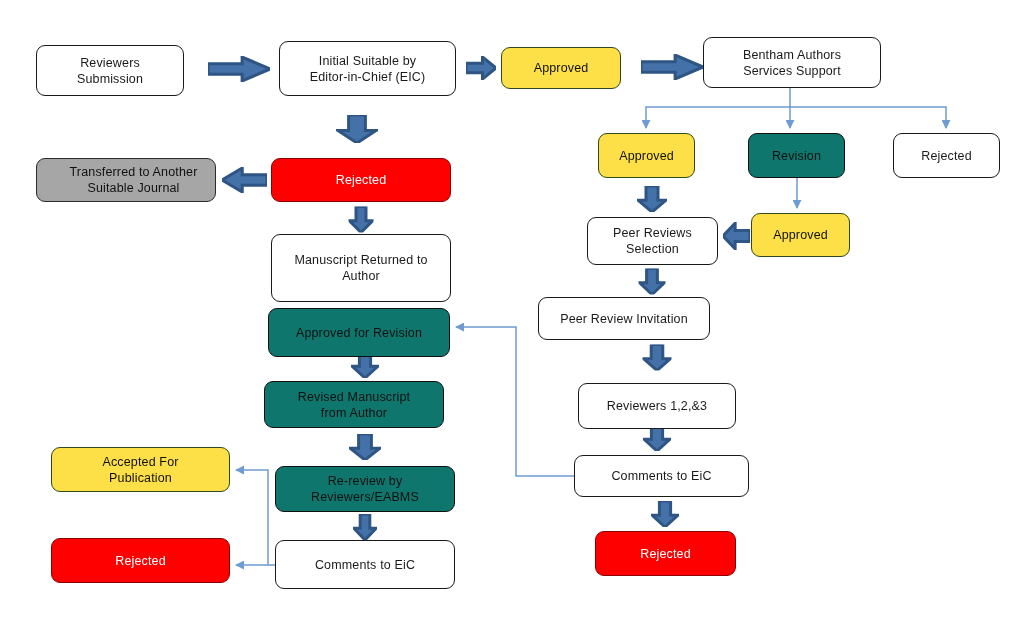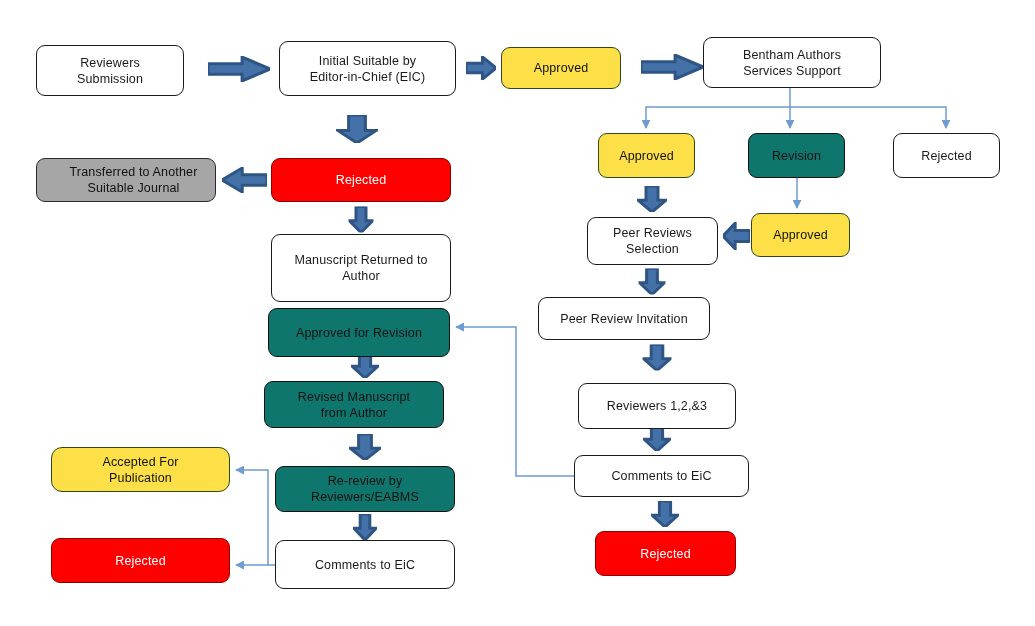--- a/index.html
+++ b/index.html
@@ -173,21 +173,21 @@
 Author</div>
       <div class="node n-white" style="left: 587px; top: 217px; width: 131px; height: 48px; text-align: center;">Peer Reviews
 Selection</div>
       <div class="node n-green" style="left: 751px; top: 213px; width: 99px; height: 44px;">Approved</div>
       <div class="node n-white" style="left: 538px; top: 297px; width: 172px; height: 43px;">Peer Review Invitation</div>
       <div class="node n-yellow" style="left: 268px; top: 308px; width: 182px; height: 49px;">Approved  for Revision</div>
       <div class="node n-white" style="left: 578px; top: 375px; width: 158px; height: 46px; margin-top: 8px;">Reviewers  1,2,&amp;3</div>
       <div class="node n-yellow" style="left: 264px; top: 381px; width: 180px; height: 47px;">Revised  Manuscript
 from Author</div>
       <div class="node n-white" style="left: 574px; top: 455px; width: 175px; height: 42px;">Comments to EiC</div>
-      <div class="node n-green" style="left: 51px; top: 447px; width: 179px; height: 45px; border-radius: 11px;">Accepted For
+      <div class="node n-green" style="left: 51px; top: 447px; width: 179px; height: 45px;">Accepted For
 Publication</div>
       <div class="node n-yellow" style="left: 275px; top: 466px; width: 180px; height: 46px;">Re-review  by
 Reviewers/EABMS</div>
       <div class="node n-red" style="left: 595px; top: 531px; width: 141px; height: 45px;">Rejected</div>
       <div class="node n-red" style="left: 51px; top: 538px; width: 179px; height: 45px;">Rejected</div>
       <div class="node n-white" style="left: 275px; top: 540px; width: 180px; height: 49px;">Comments to EiC</div>
     </div>
 
 </div>
 

